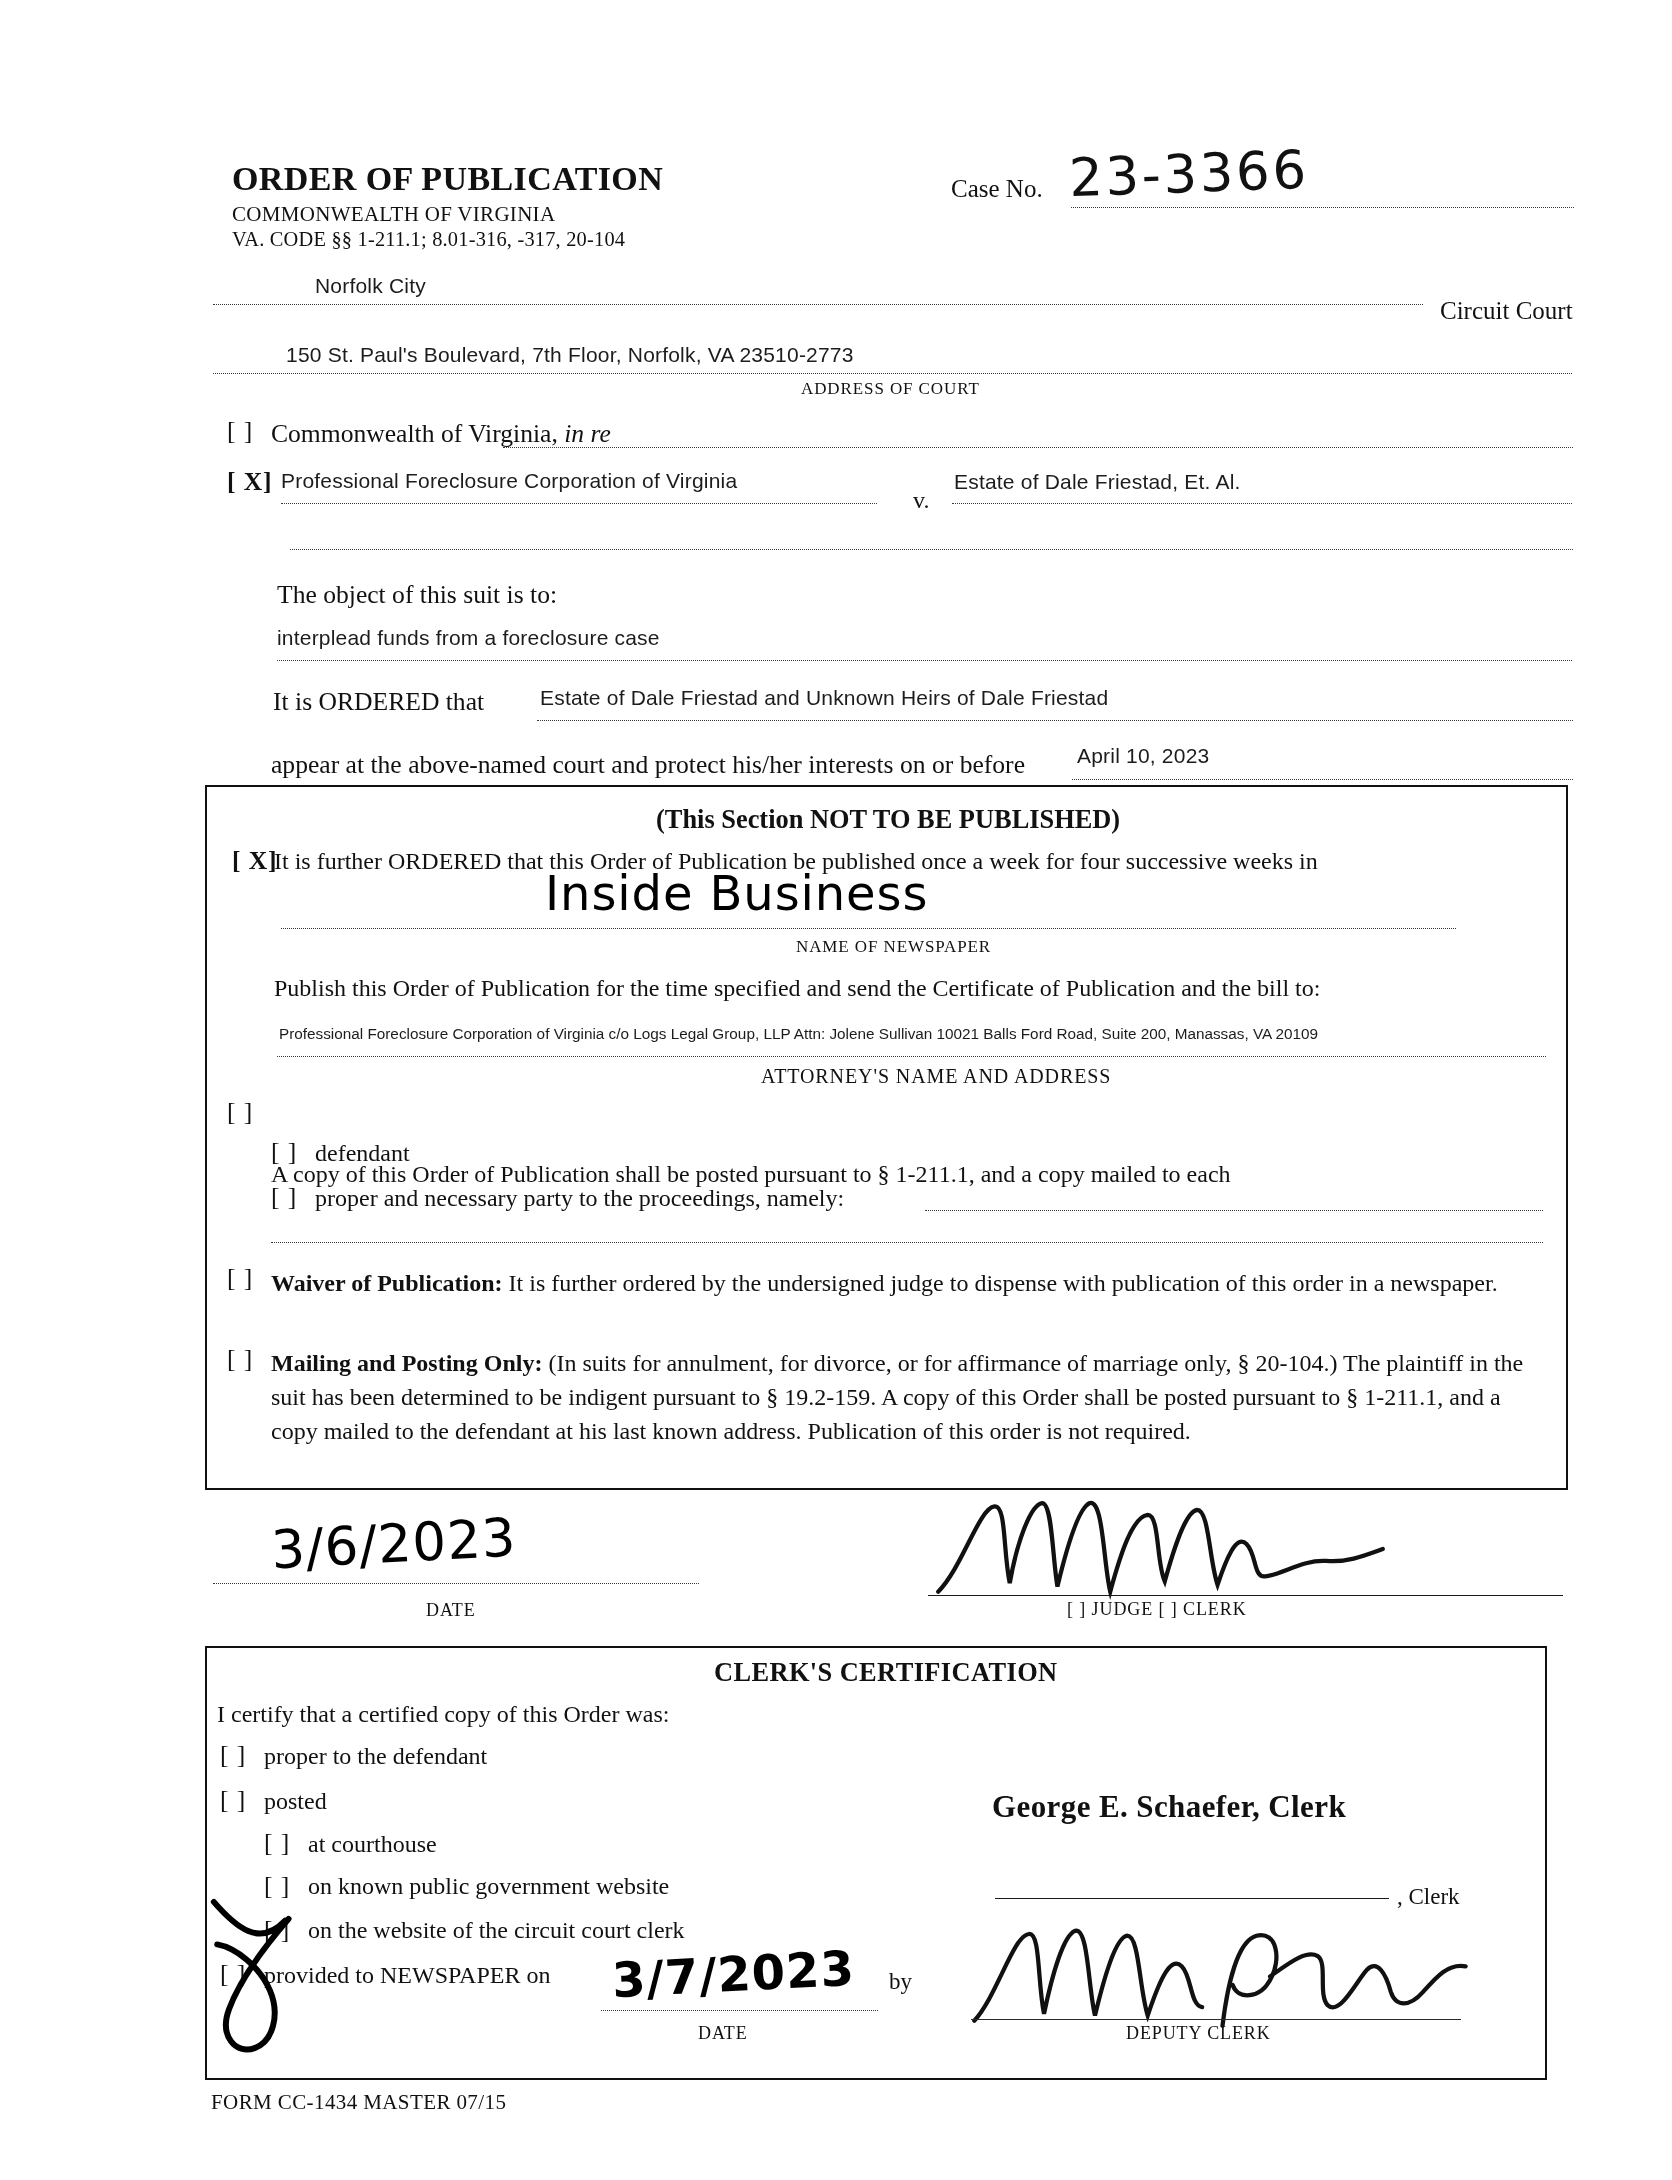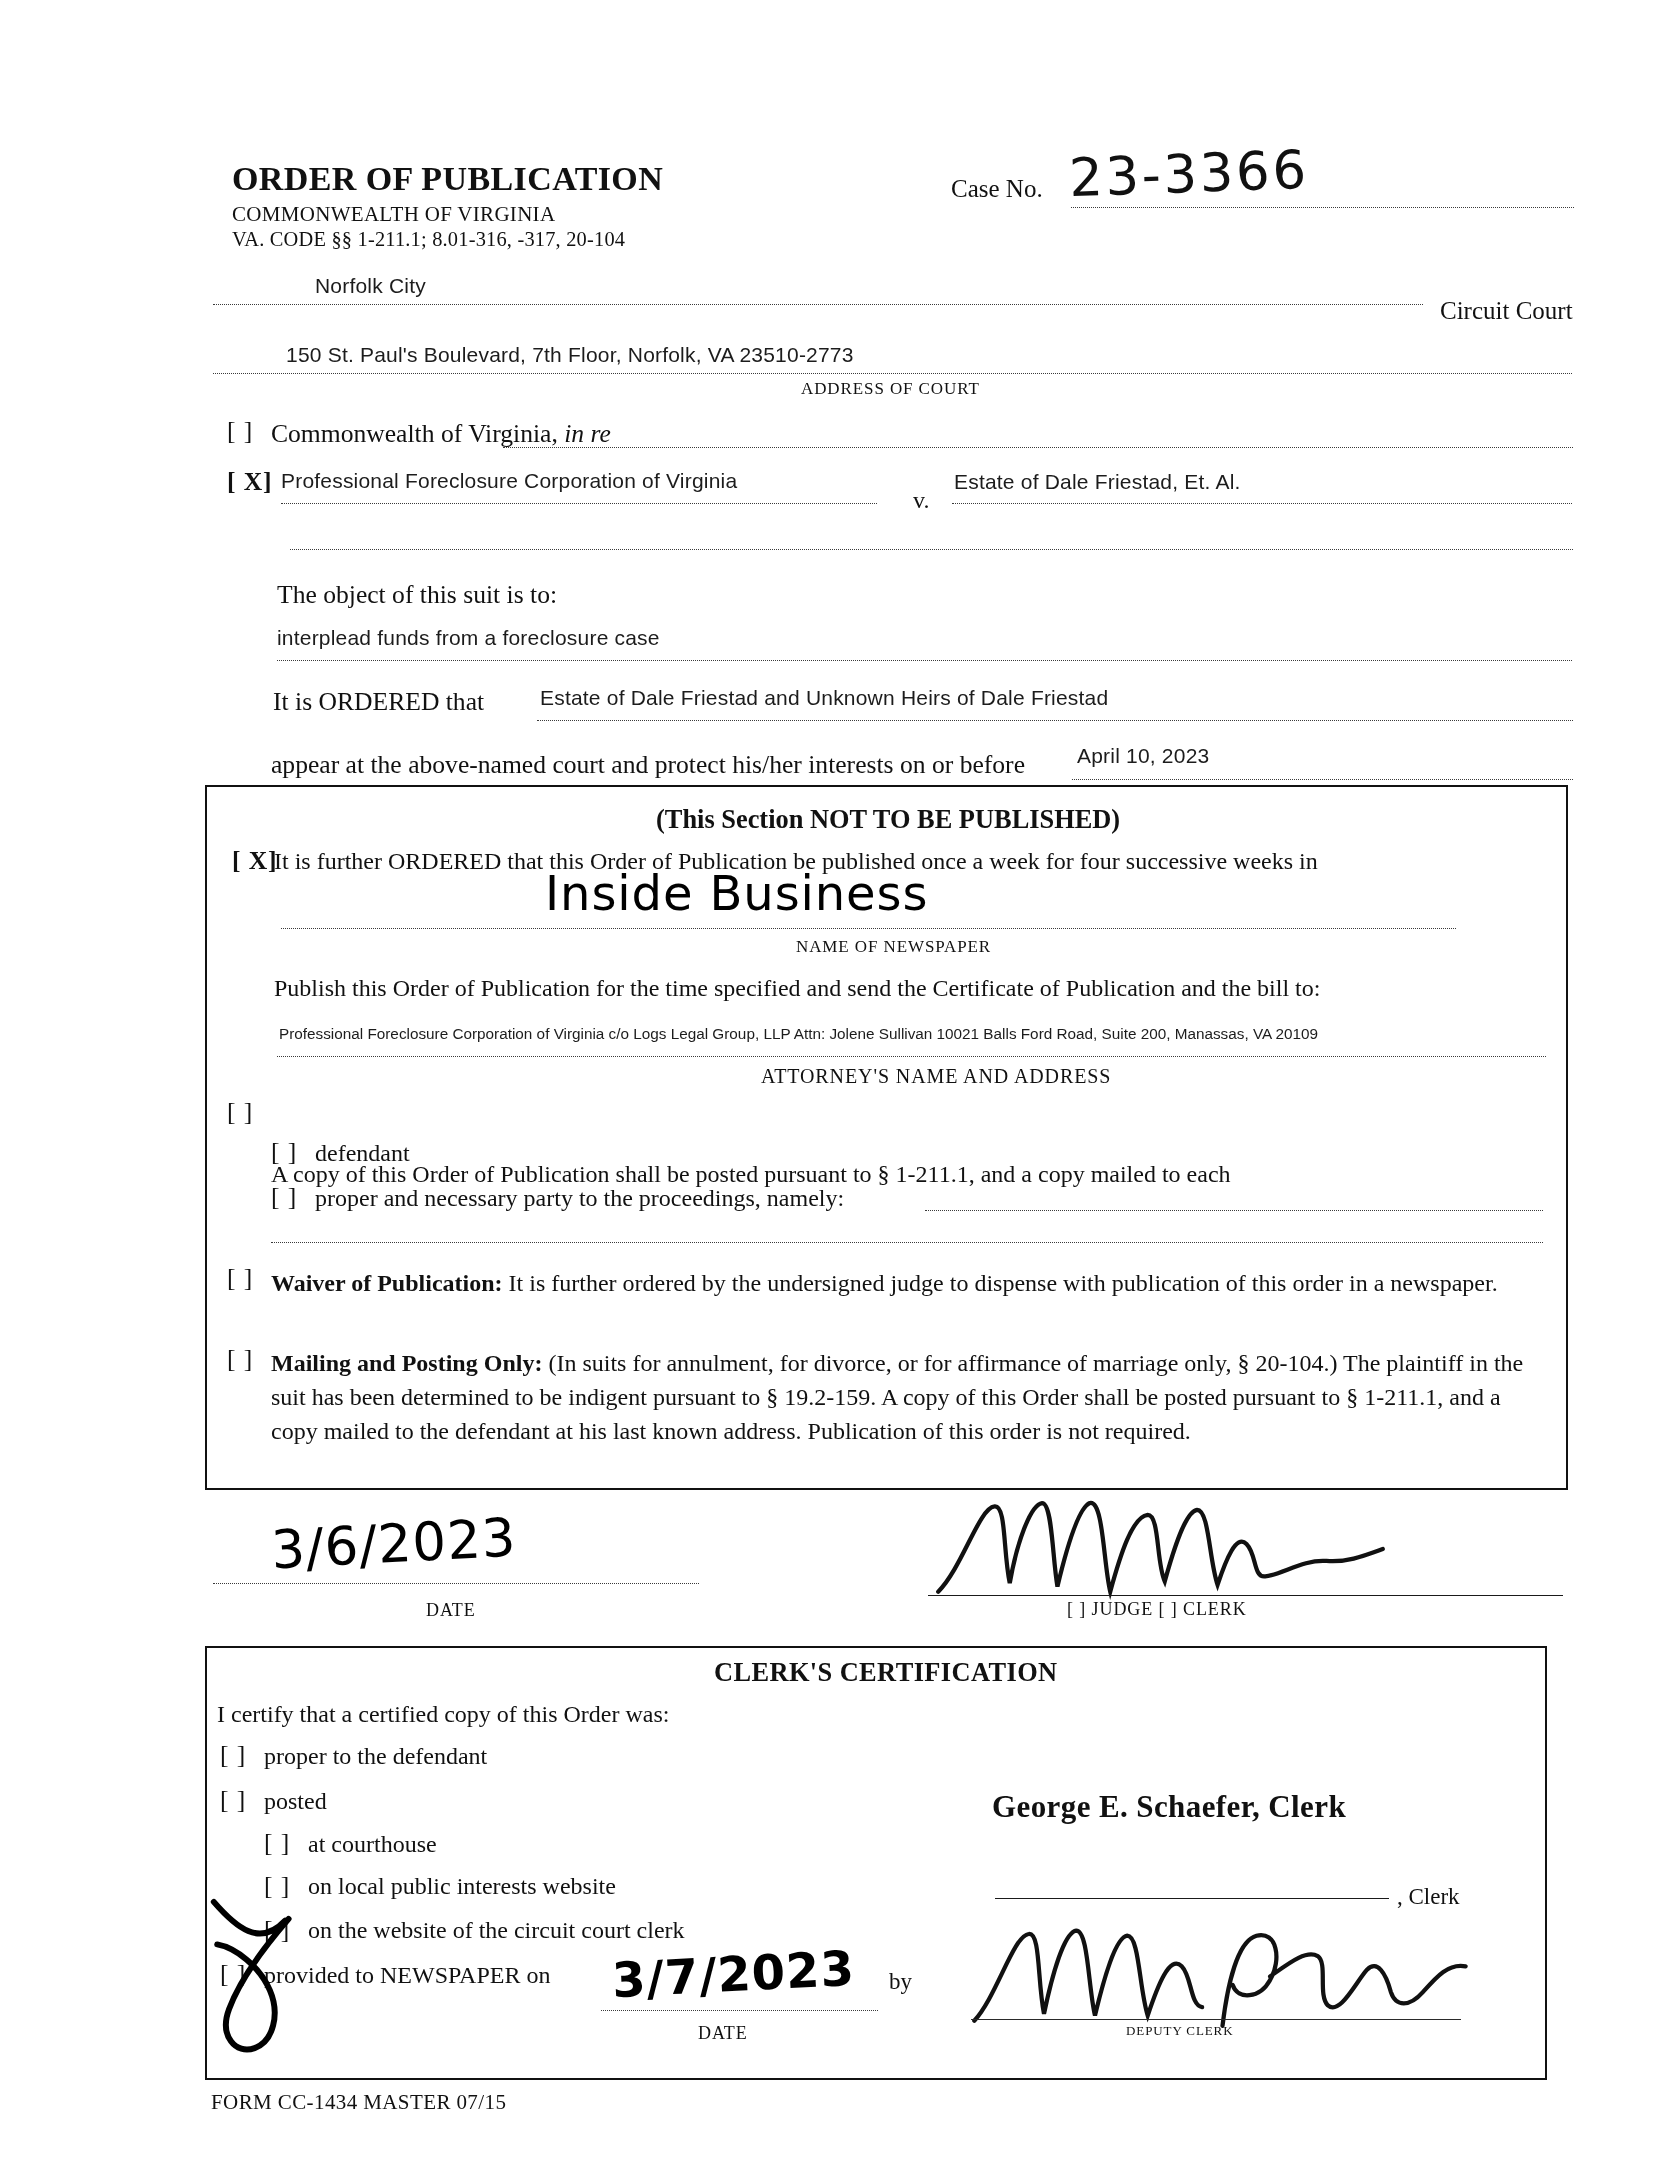--- a/index.html
+++ b/index.html
@@ -243,21 +243,21 @@
 
   #cert-date {
     left: 612px; top: 1946px;
     font-size: 48px;
     font-family: "DejaVu Sans", sans-serif;
     transform: rotate(-3deg);
     letter-spacing: 0.9px;
   }
   #cert-by   { left: 889px; top: 1969px; font-size: 23px; }
   #cert-date-label { left: 698px; top: 2023px; font-size: 18px; letter-spacing: 0.9px; }
-  #deputy-label { left: 1126px; top: 2023px; font-size: 13px; letter-spacing: 0.9px; text-align: right; }
+  #deputy-label { left: 1126px; top: 2023px; font-size: 18px; letter-spacing: 0.9px; text-align: right; }
 
   
   #footer {
     left: 211px; top: 2090px;
     font-size: 21px;
     letter-spacing: 0.4px;
   }
 
   
   #hand-check {
@@ -373,21 +373,21 @@
   <div class="abs cbox" id="c1-cb">[  ]</div>
   <div class="abs serif" id="c1-txt">proper to the defendant</div>
 
   <div class="abs cbox" id="c2-cb">[  ]</div>
   <div class="abs serif" id="c2-txt">posted</div>
 
   <div class="abs cbox" id="c3-cb">[  ]</div>
   <div class="abs serif" id="c3-txt">at courthouse</div>
 
   <div class="abs cbox" id="c4-cb">[  ]</div>
-  <div class="abs serif" id="c4-txt">on local public interests website</div>
+  <div class="abs serif" id="c4-txt">on known public government website</div>
 
   <div class="abs cbox" id="c5-cb">[  ]</div>
   <div class="abs serif" id="c5-txt">on the website of the circuit court clerk</div>
 
   <div class="abs cbox" id="c6-cb">[  ]</div>
   <div class="abs serif" id="c6-txt">provided to NEWSPAPER on</div>
 
   <svg id="hand-check" class="abs" viewBox="0 0 120 195">
     <path d="M8 8 C 34 38, 62 62, 92 30 M 96 28 C 70 58, 40 96, 26 134
              C 14 166, 34 188, 56 180 C 78 172, 86 140, 74 112

